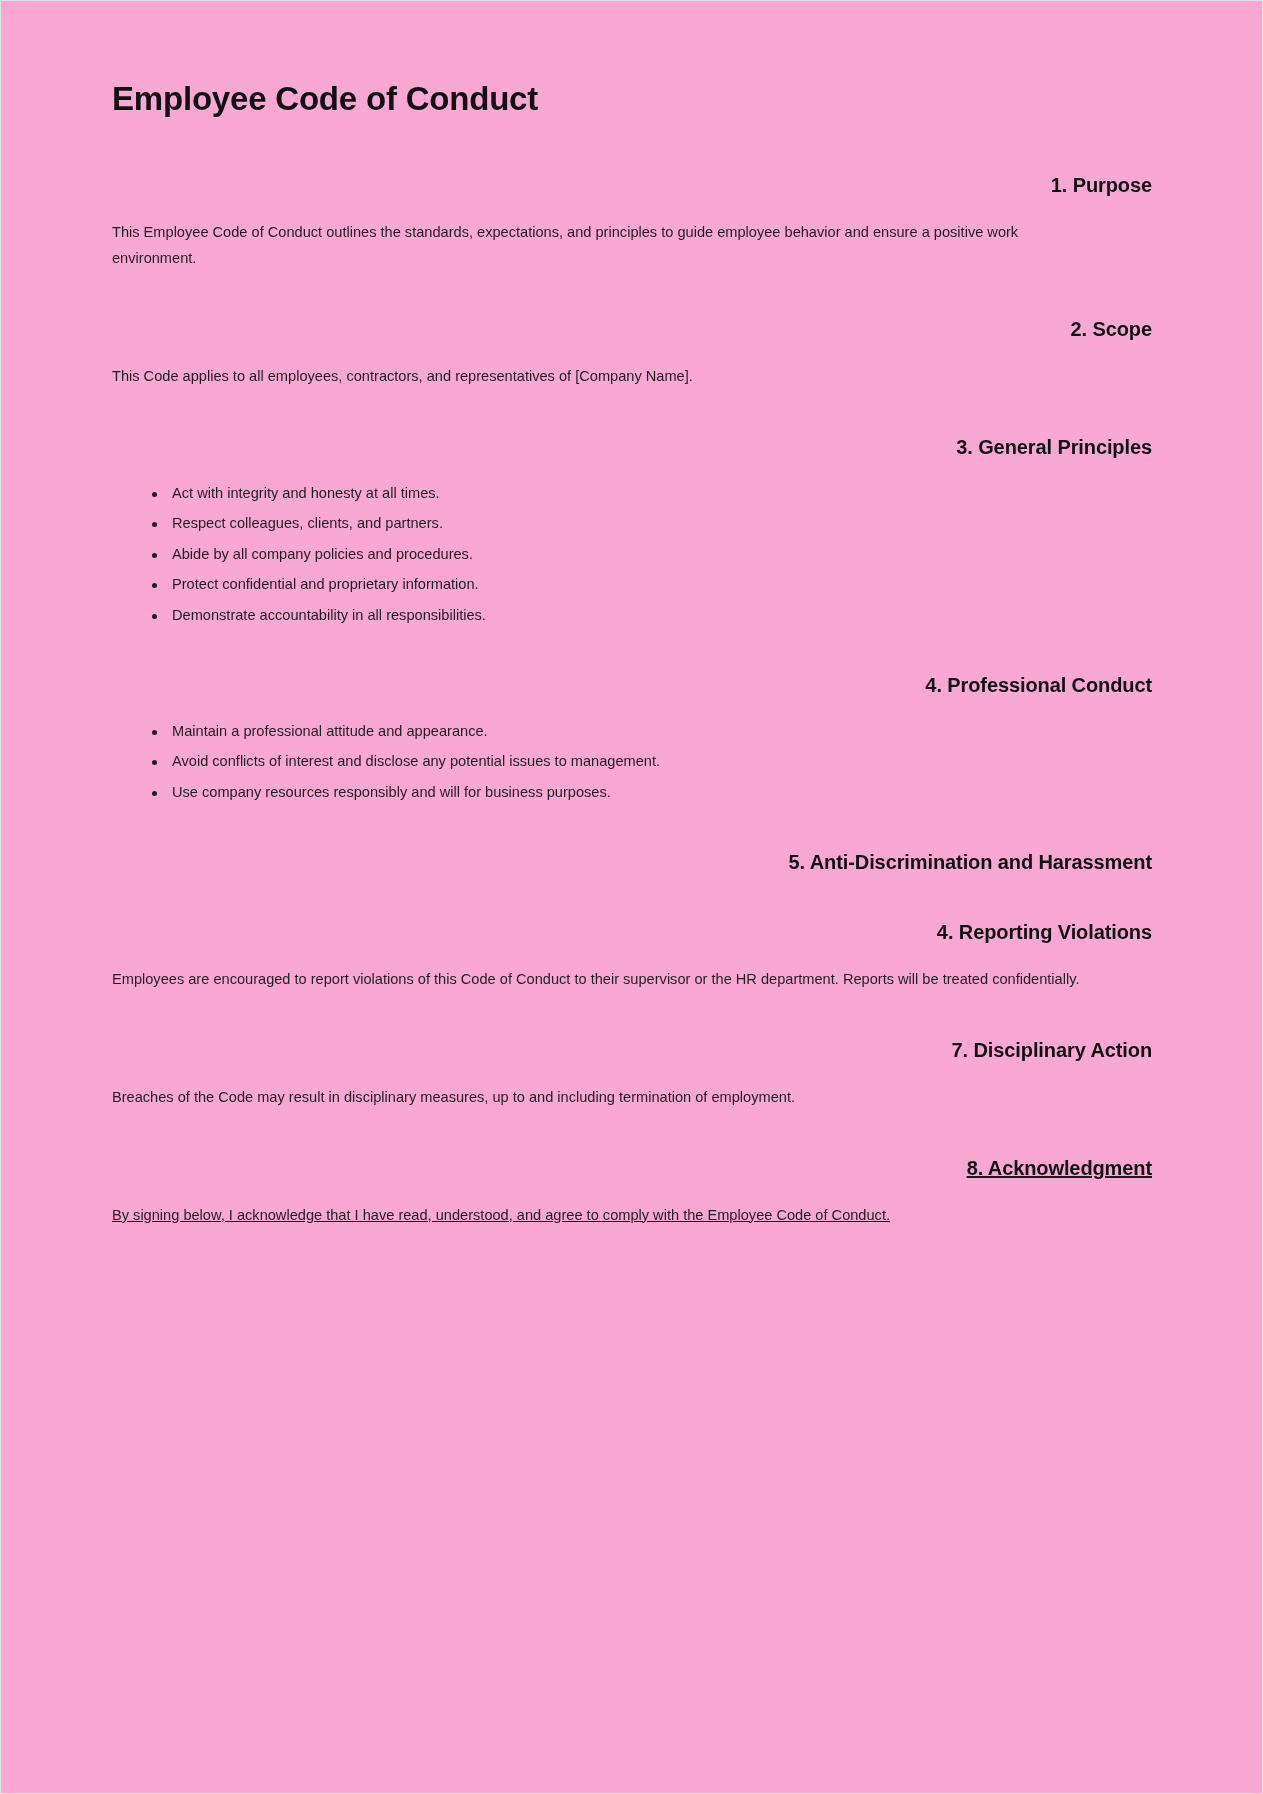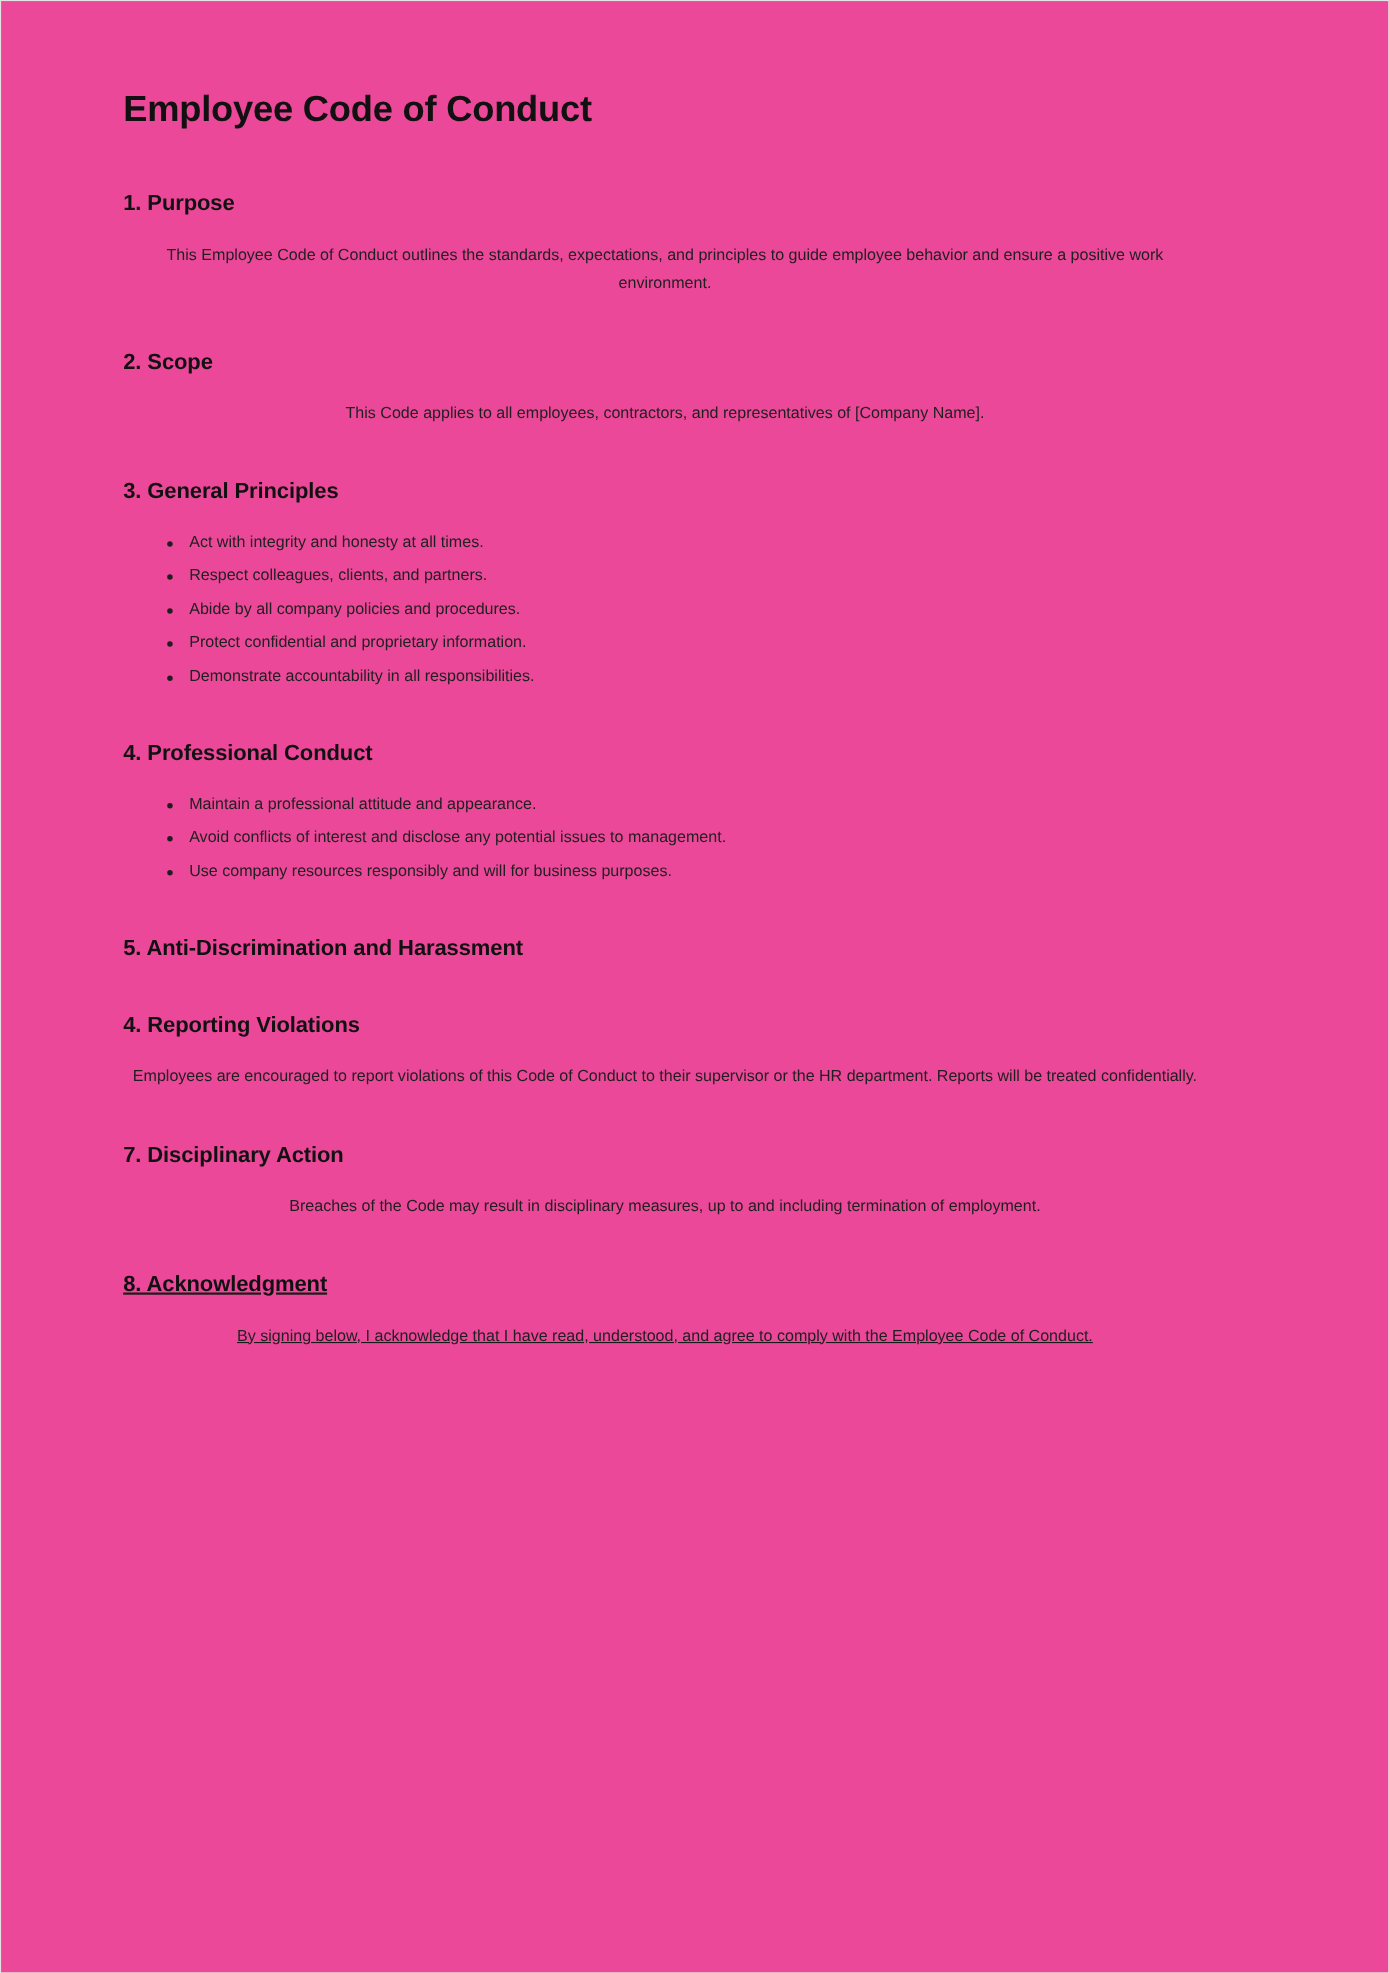--- a/index.html
+++ b/index.html
@@ -12,21 +12,21 @@
     min-height: 1794px;
     font-family: "Liberation Sans", "DejaVu Sans", sans-serif;
     color: #1a1a1a;
     -webkit-font-smoothing: antialiased;
   }
   .page {
     position: relative;
     width: 1263px;
     min-height: 1794px;
     box-sizing: border-box;
-    background: #ec4899;
+    background: #f9a8d4;
     border: 1px solid #e2e2e2;
   }
   .page-inner {
     padding: 78px 110px 60px 111px;
   }
   .doc-title {
     font-size: 33px;
     line-height: 1.2;
     font-weight: 700;
     letter-spacing: -0.2px;
@@ -40,29 +40,29 @@
     margin-bottom: 0;
     text-decoration: underline;
   }
   .section-heading {
     font-size: 20px;
     line-height: 1.25;
     font-weight: 700;
     letter-spacing: -0.1px;
     color: #111111;
     margin: 0 0 22px 0;
+    text-align: right;
   }
   .section-paragraph {
     font-size: 14.6px;
     line-height: 1.78;
     color: #1f1f1f;
     margin: 0;
     max-width: 985px;
     font-weight: 400;
-    text-align: center;
   }
   ul.section-list {
     margin: 12px;
     padding: 0 0 0 26px;
     list-style: none;
   }
   ul.section-list li {
     position: relative;
     font-size: 14.6px;
     line-height: 1.62;

